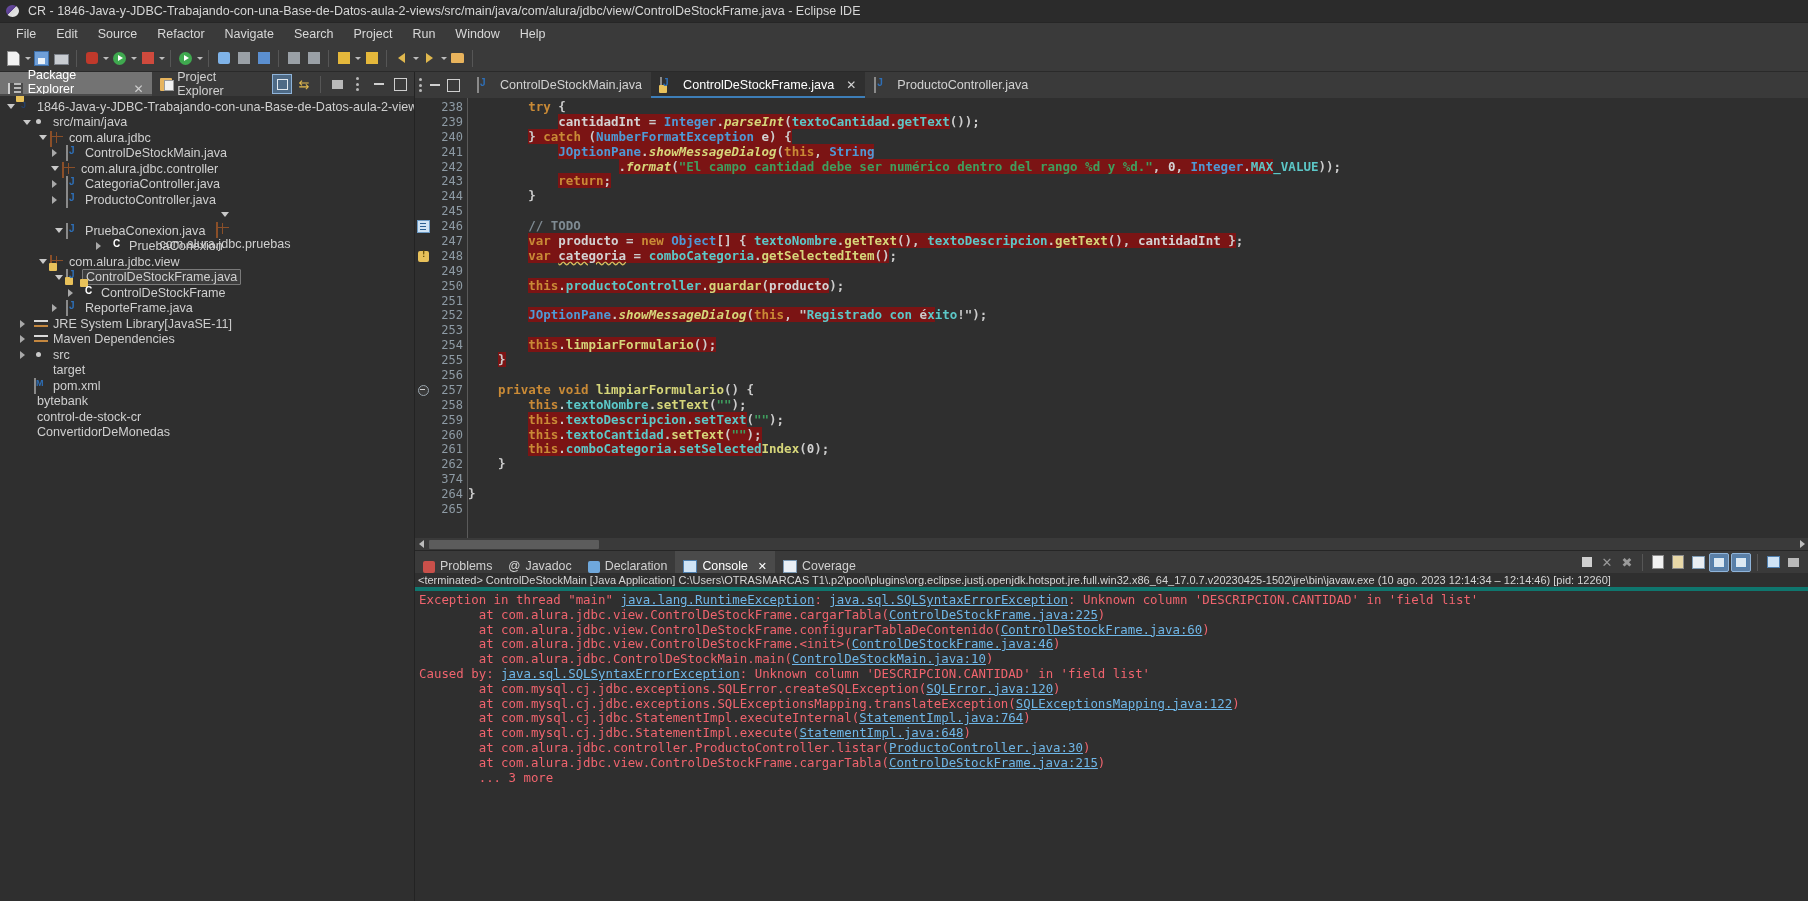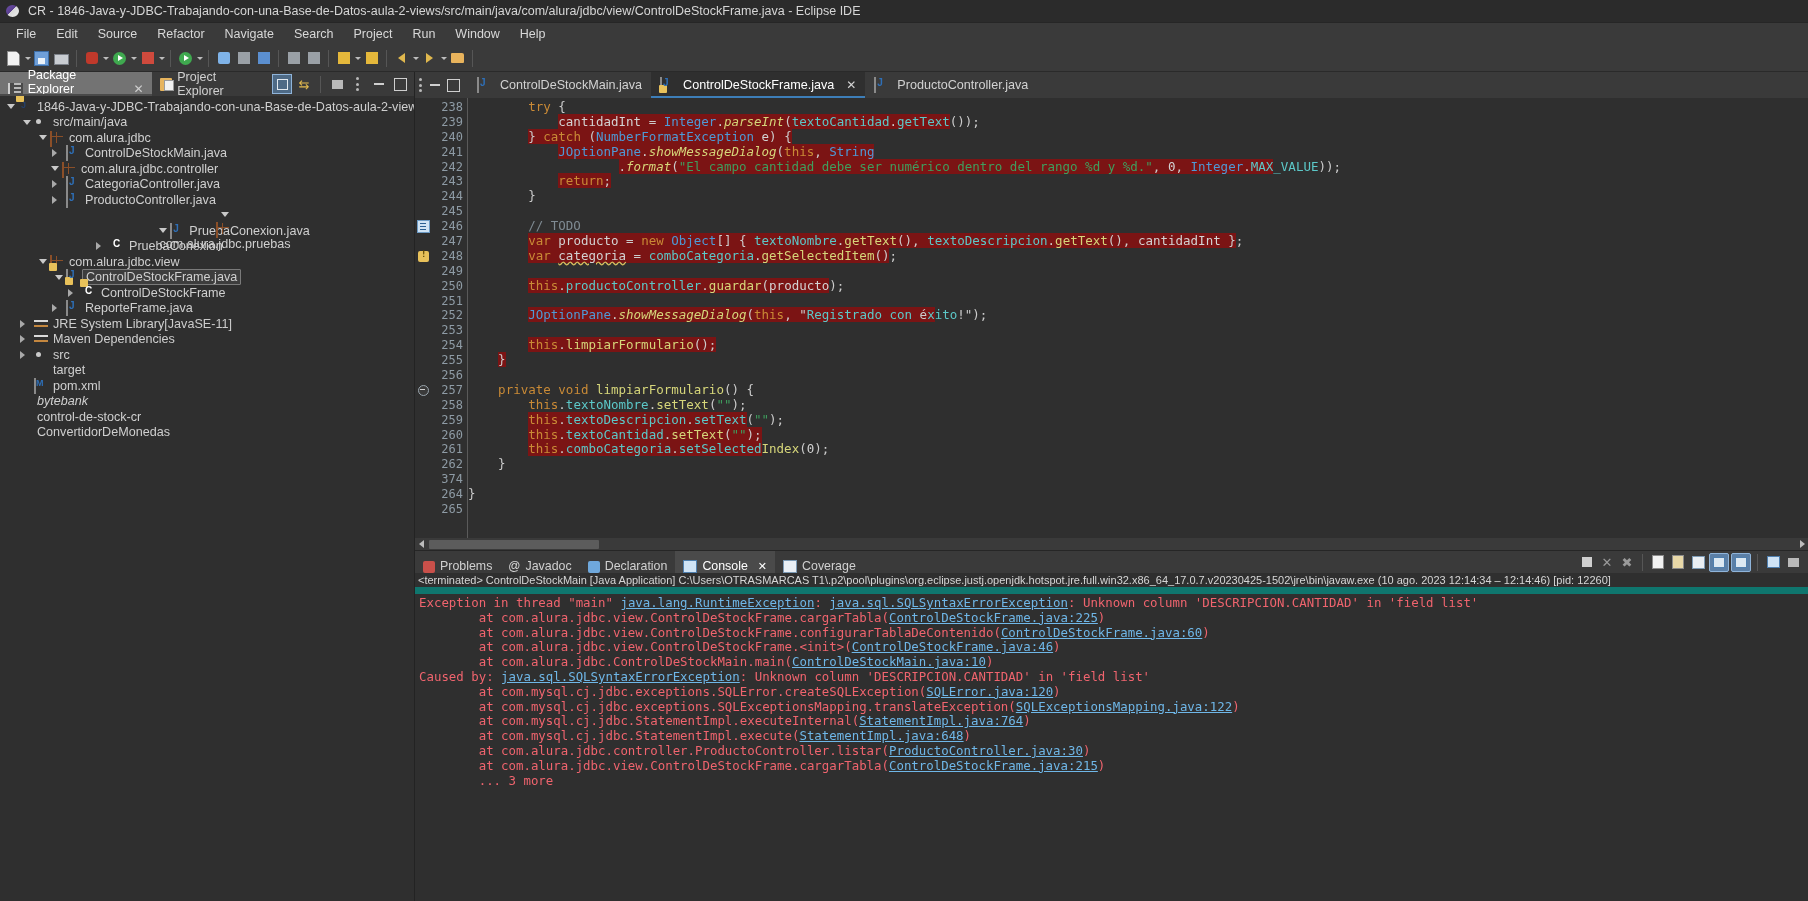--- a/index.html
+++ b/index.html
@@ -125,21 +125,21 @@
   .edtab .x{margin-left:6px;font-size:12px;color:#d5d5d5;}
 
   
   .editorwrap{flex:0 0 452px;display:flex;flex-direction:column;min-height:0;background:#2f2f2f;}
   .code{flex:1 1 auto;display:flex;min-height:0;position:relative;overflow:hidden;
     font-family:"DejaVu Sans Mono","Liberation Mono",monospace;font-size:12.5px;}
   .gutter-mark{width:16px;flex:0 0 16px;background:#2f2f2f;}
   .gutter{width:32px;flex:0 0 32px;background:#2f2f2f;color:#8e9ba5;text-align:right;
      padding-right:4px;font-size:12px;line-height:14.9px;padding-top:2px;}
   .vsep{width:1px;background:#5a5a5a;flex:0 0 1px;}
-  .srcarea{flex:1 1 auto;padding-top:2px;line-height:14.9px;white-space:pre;overflow:hidden;position:relative;}
+  .srcarea{flex:1 1 auto;padding-top:2px;line-height:14.9px;white-space:pre;overflow:hidden;position:relative;font-weight:bold;}
   .ln{height:14.9px;white-space:pre;}
   .hl{background:#7b1414;}
   .kw{color:#c98a36;}
   .typ{color:#4e9ad6;}
   .str{color:#3f9e5e;}
   .mth{color:#d6d67a;}
   .mthi{color:#d6d67a;font-style:italic;}
   .fld{color:#5cc8c8;}
   .cmt{color:#7f8b93;}
   .num{color:#d3d3d3;}
@@ -163,21 +163,21 @@
   .console{flex:1 1 auto;display:flex;flex-direction:column;min-height:0;background:#2f2f2f;border-top:1px solid #262626;}
   .ctabs{height:22px;flex:0 0 22px;display:flex;align-items:stretch;background:#3a3a3a;}
   .ctab{display:flex;align-items:flex-end;gap:5px;padding:0 8px;font-size:12.4px;color:#d0d0d0;position:relative;}
   .ctab.active{background:#4a4a4a;color:#fff;}
   .ctab .x{margin-left:5px;font-size:11px;}
   .ctools{margin-left:auto;display:flex;align-items:center;gap:2px;padding-right:6px;}
   .ctool{width:18px;height:17px;display:flex;align-items:center;justify-content:center;}
   .ctool.on{background:#5b7fa6;border:1px solid #8fb4da;border-radius:2px;}
   .cstatus{height:14px;flex:0 0 14px;background:#2f2f2f;color:#d6d6d6;font-size:11px;
     font-family:"Liberation Sans",sans-serif;padding:0 3px;white-space:nowrap;overflow:hidden;
-    border-bottom:7px solid #0f766e;line-height:14px;}
+    border-bottom:4px solid #0f766e;line-height:14px;}
   .cout{flex:1 1 auto;overflow:hidden;padding:2px 0 0 0;
     font-family:"DejaVu Sans Mono","Liberation Mono",monospace;font-size:12.4px;line-height:14.8px;
     color:#f0646e;white-space:pre;}
   .cline{height:14.8px;white-space:pre;padding-left:4px;}
   .cerr{color:#f0646e;}
   .clink{color:#6fb7e8;text-decoration:underline;}
 </style>
 </head>
 <body>
 
@@ -362,21 +362,21 @@
             <span class="ti"><span class="i-java"></span></span>
             <span class="tlbl">ProductoController.java</span>
           </div>
           <div class="trow" style="padding-left: 36px; flex-direction: column;">
             <span class="tw">
               <span class="chev down"></span>
             </span>
             <span class="ti"><span class="i-pkg"></span></span>
             <span class="tlbl">com.alura.jdbc.pruebas</span>
           </div>
-          <div class="trow" style="padding-left: 52px; justify-content: center;">
+          <div class="trow" style="padding-left: 52px;">
             <span class="tw">
               <span class="chev down"></span>
             </span>
             <span class="ti"><span class="i-java"></span></span>
             <span class="tlbl">PruebaConexion.java</span>
           </div>
           <div class="trow" style="padding-left: 96px;">
             <span class="tw">
               <span class="chev right"></span>
             </span>
@@ -436,21 +436,21 @@
           <div class="trow" style="padding-left: 20px;">
             <span class="tw"></span>
             <span class="ti"><span class="i-folderY"></span></span>
             <span class="tlbl">target</span>
           </div>
           <div class="trow" style="padding-left: 20px;">
             <span class="tw"></span>
             <span class="ti"><span class="i-xml"></span></span>
             <span class="tlbl">pom.xml</span>
           </div>
-          <div class="trow" style="padding-left: 4px; font-style: italic;">
+          <div class="trow" style="padding-left: 4px;">
             <span class="tw"></span>
             <span class="ti"><span class="i-folder"></span></span>
             <span class="tlbl">bytebank</span>
           </div>
           <div class="trow" style="padding-left: 4px;">
             <span class="tw"></span>
             <span class="ti"><span class="i-folder"></span></span>
             <span class="tlbl">control-de-stock-cr</span>
           </div>
           <div class="trow" style="padding-left: 4px;">

